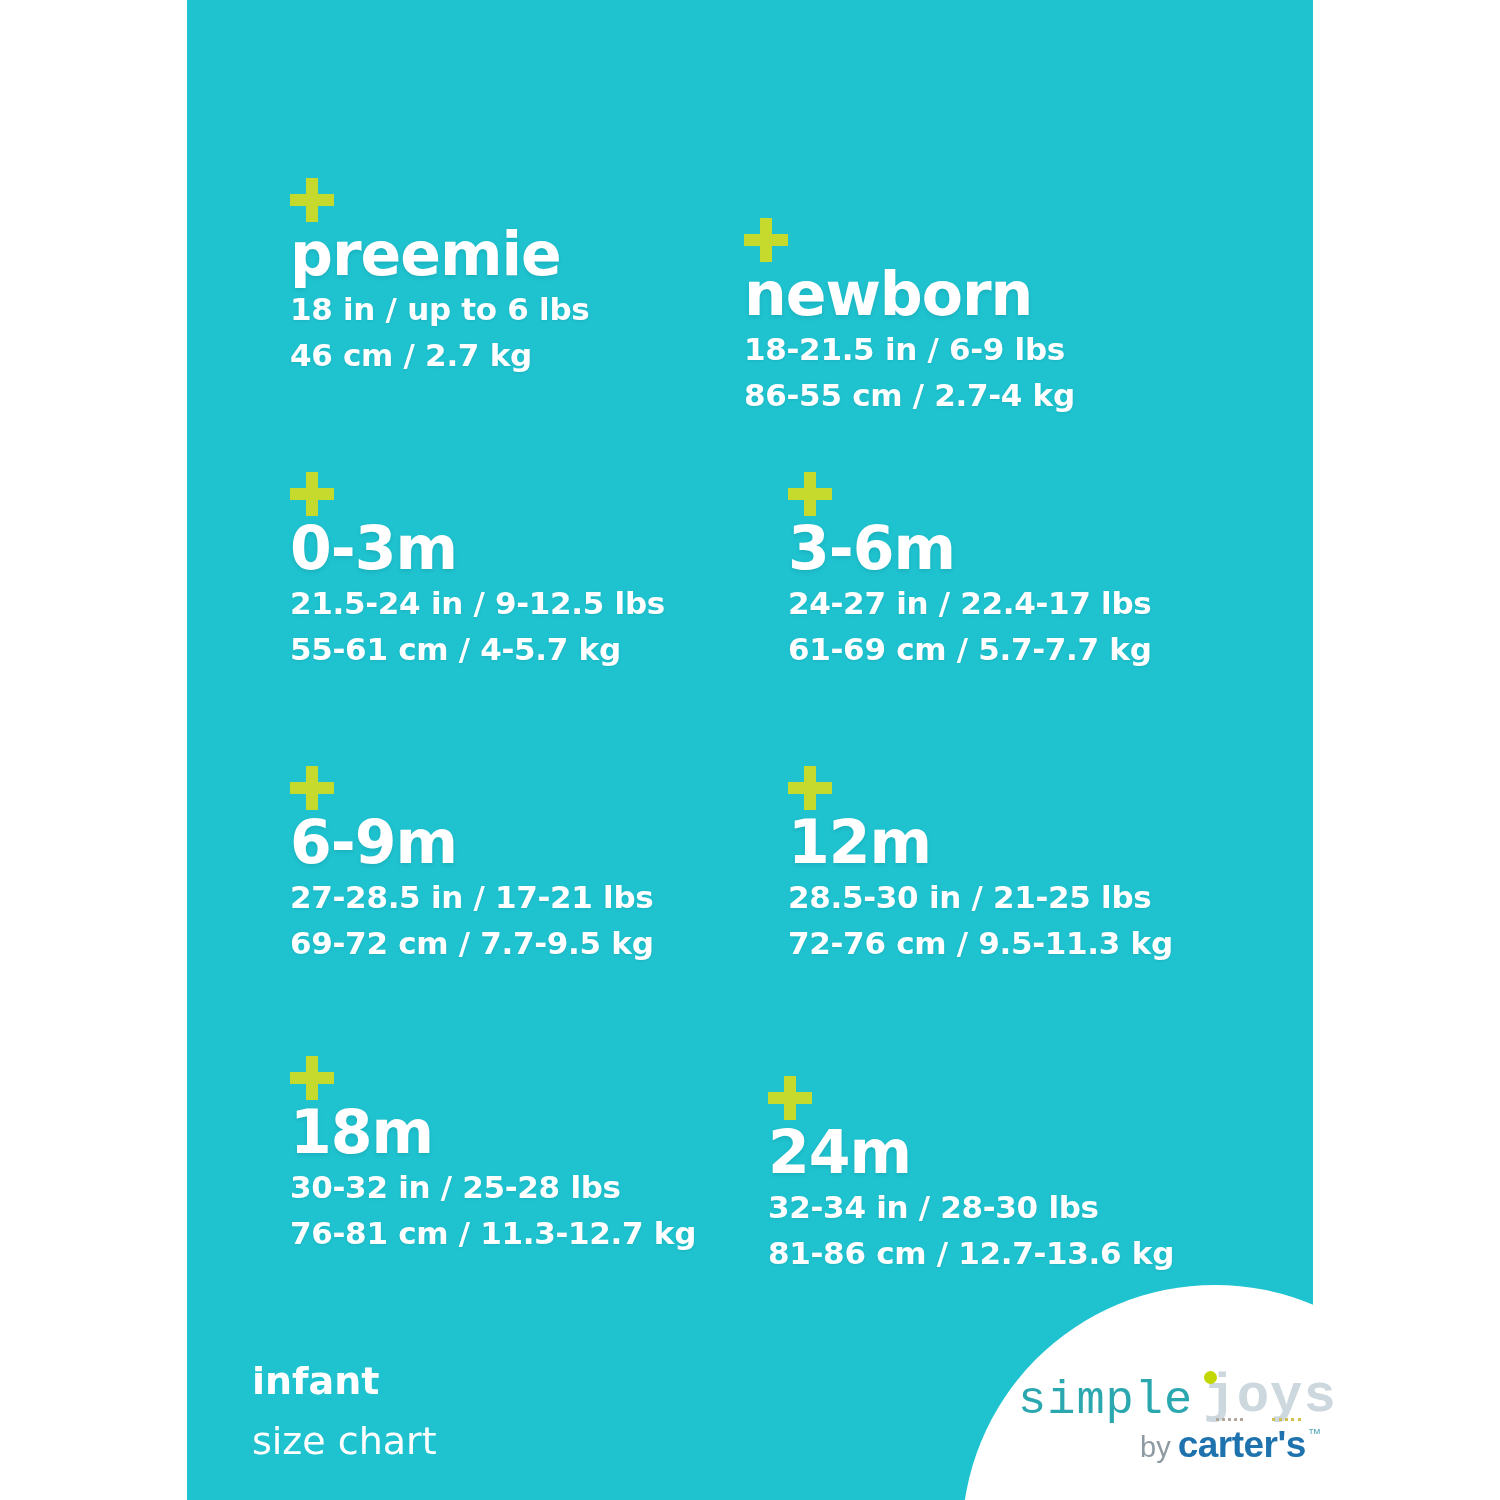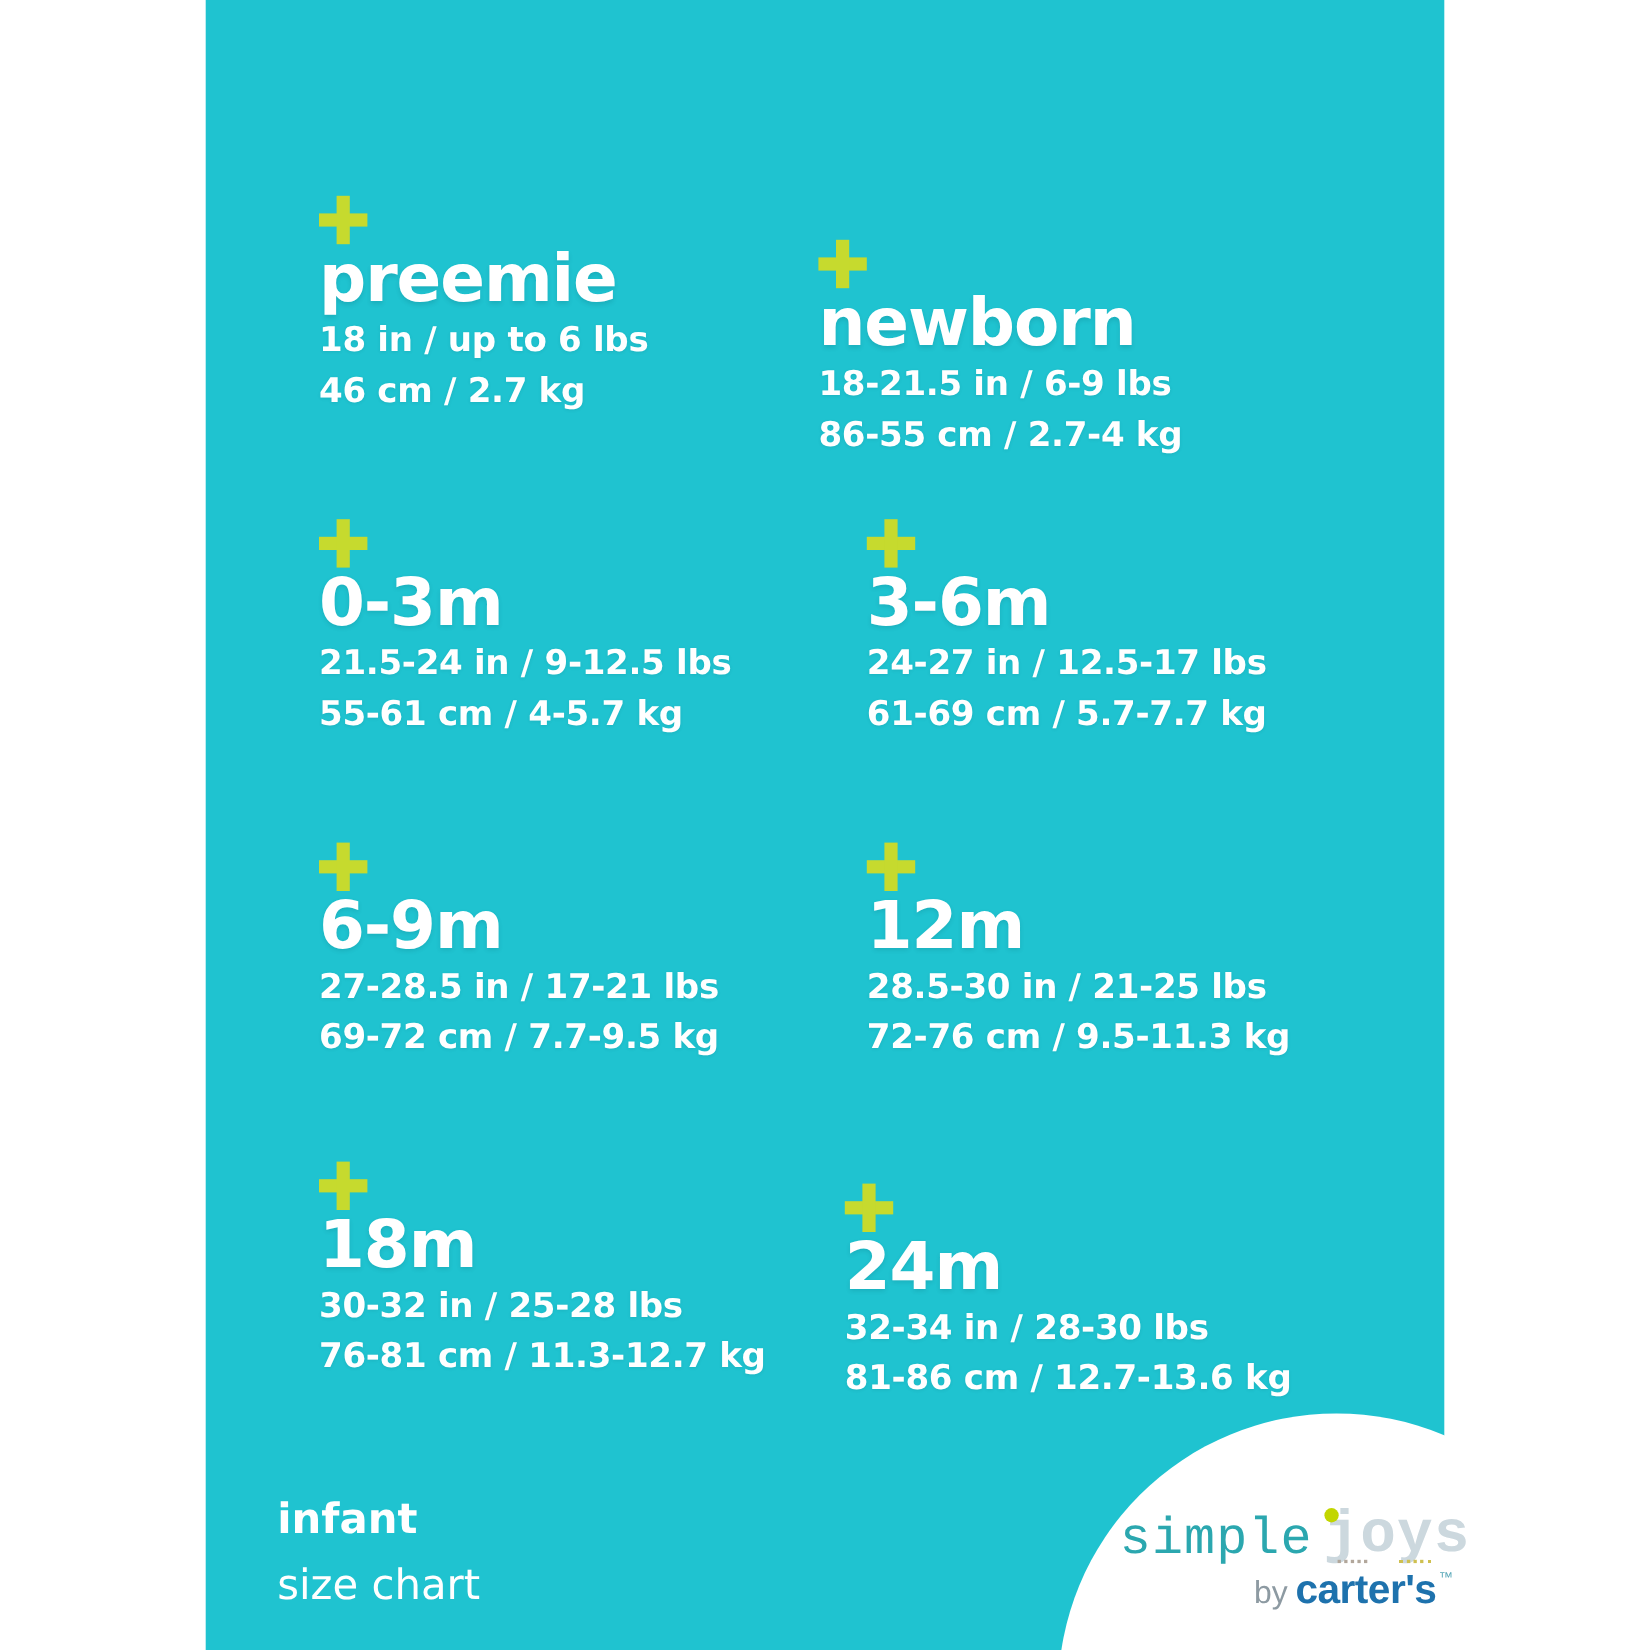--- a/index.html
+++ b/index.html
@@ -154,21 +154,21 @@
     <div class="entry-text">
       <div class="size-label">0-3m</div>
       <div class="detail">21.5-24 in / 9-12.5 lbs</div>
       <div class="detail">55-61 cm / 4-5.7 kg</div>
     </div>
   </div>
   <div class="entry" style="left:788px; top:462px;">
     <span class="plus"></span>
     <div class="entry-text">
       <div class="size-label">3-6m</div>
-      <div class="detail">24-27 in / 12.5-17 lbs</div>
+      <div class="detail">24-27 in / 22.4-17 lbs</div>
       <div class="detail">61-69 cm / 5.7-7.7 kg</div>
     </div>
   </div>
 
   <div class="entry" style="left:290px; top:756px;">
     <span class="plus"></span>
     <div class="entry-text">
       <div class="size-label">6-9m</div>
       <div class="detail">27-28.5 in / 17-21 lbs</div>
       <div class="detail">69-72 cm / 7.7-9.5 kg</div>

